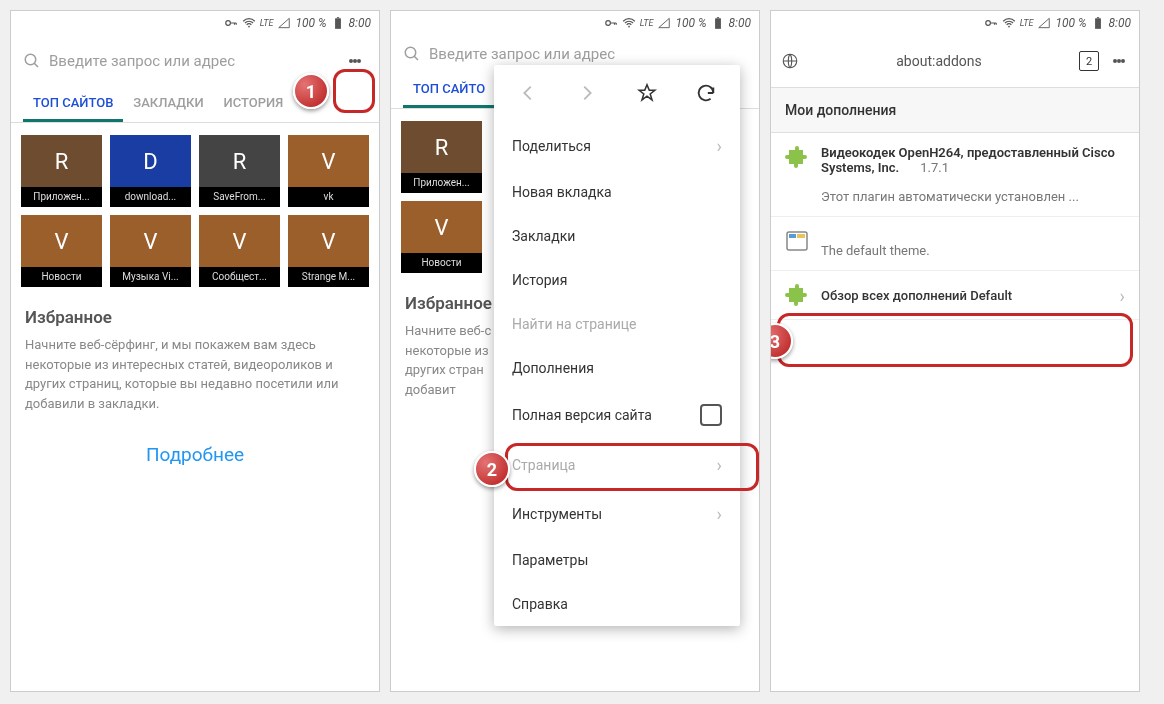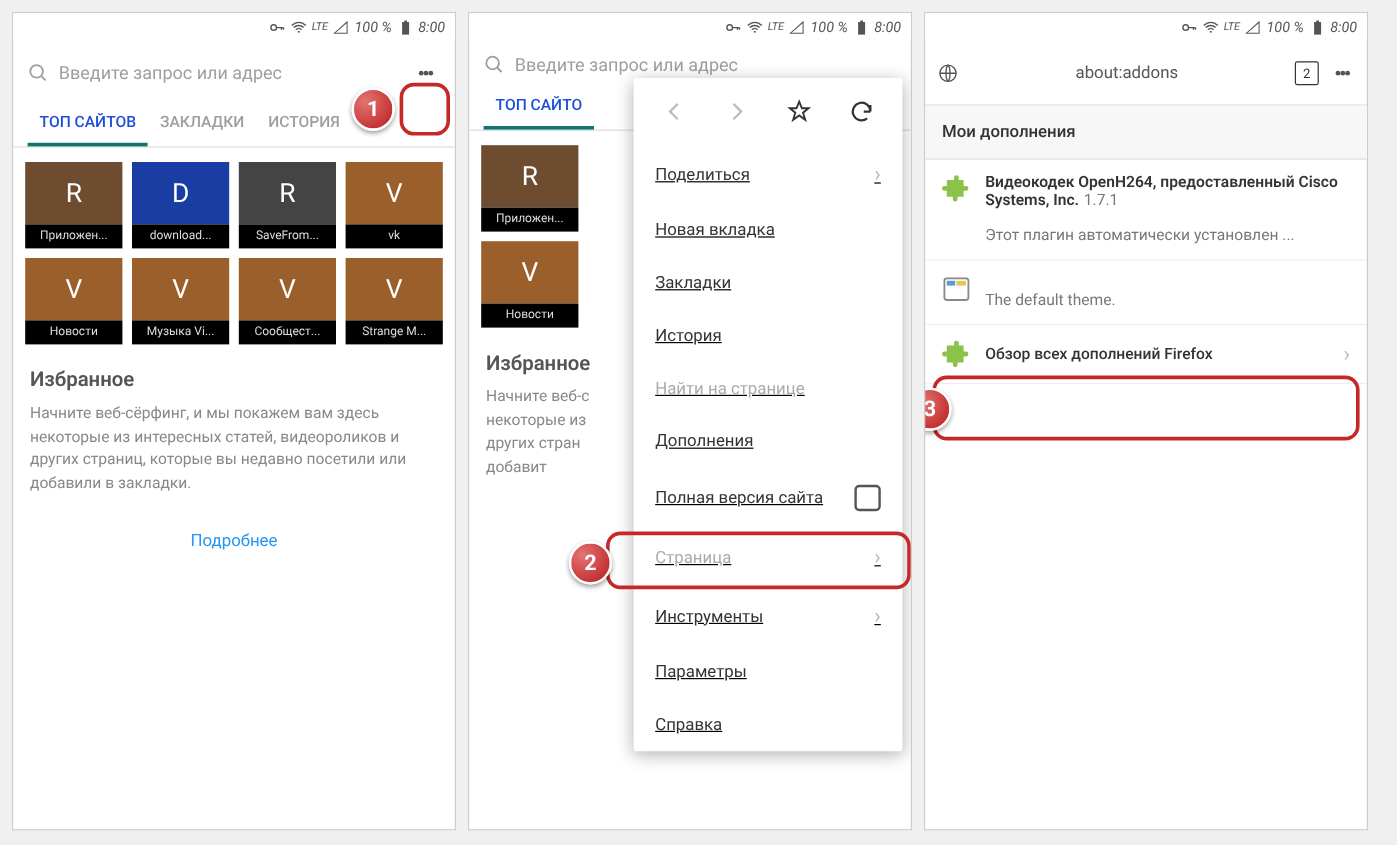--- a/index.html
+++ b/index.html
@@ -14,40 +14,40 @@
   .menu-btn .dot { width:4px; height:4px; background:#555; border-radius:50%; margin:2px 0; }
   .tabs-row { display:flex; padding:0 12px; border-bottom:1px solid #ddd; }
   .tab { padding:12px 10px; font-size:13px; color:#9e9e9e; font-weight:500; white-space:nowrap; }
   .tab.active { color:#1d4ed8; border-bottom:3px solid #0f766e; padding-bottom:9px; }
   .tiles { padding:12px 10px 4px; display:flex; flex-wrap:wrap; gap:8px; }
   .tile { width:81px; display:flex; flex-direction:column; align-items:center; }
   .tile-icon { width:81px; height:52px; display:flex; align-items:center; justify-content:center; color:#fff; font-size:22px; font-weight:400; }
   .tile-label { width:81px; height:20px; background:#000000; color:#ddd; font-size:10px; text-align:center; line-height:20px; overflow:hidden; white-space:nowrap; text-overflow:ellipsis; padding:0 3px; box-sizing:border-box; }
   .section-title { padding:16px 14px 8px; font-size:17px; color:#555; font-weight:600; }
   .section-text { padding:0 14px; font-size:13px; color:#888; line-height:1.5; }
-  .link-more { padding:30px 0; text-align:center; color:#2196f3; font-size:14px; }
-  .menu-popup { position:absolute; top:54px; right:7px; width:224px; background:#fff; box-shadow:0 3px 14px rgba(0,0,0,.3); border-radius:2px; z-index:5;text-decoration:underline; }
+  .link-more { padding:30px 0; text-align:center; color:#2196f3; font-size:19px; }
+  .menu-popup { position:absolute; top:54px; right:19px; width:246px; background:#fff; box-shadow:0 3px 14px rgba(0,0,0,.3); border-radius:2px; z-index:5; }
   .menu-nav { display:flex; justify-content:space-between; align-items:center; padding:12px 18px; }
   .menu-nav-btn { width:32px; height:32px; display:flex; align-items:center; justify-content:center; color:#888; }
   .menu-nav-btn.enabled { color:#333; }
   .menu-nav-btn svg { width:22px; height:22px; }
   .menu-item { padding:14px 18px; font-size:14px; color:#333; display:flex; justify-content:space-between; align-items:center; }
   .menu-item.disabled { color:#aaa; }
   .menu-chevron { color:#bbb; font-size:18px; }
   .checkbox { width:18px; height:18px; border:2px solid #555; border-radius:4px; }
   .addr-bar { display:flex; align-items:center; padding:10px; border-bottom:1px solid #ddd; gap:10px;text-align:center; }
   .addr-bar-text { flex:1; font-size:14px; color:#555; }
   .addr-globe { width:18px; height:18px; }
   .tab-count { width:18px; height:18px; border:1.5px solid #333; border-radius:2px; font-size:11px; display:flex; align-items:center; justify-content:center; color:#333; }
   .sub-header { padding:14px 14px; font-size:14px; color:#333; font-weight:500; background:#f7f7f7; border-bottom:1px solid #e0e0e0; }
   .addon-row { display:flex; padding:12px 14px; gap:12px; border-bottom:1px solid #eee; align-items:flex-start; }
   .addon-icon { width:24px; height:24px; flex-shrink:0; }
   .addon-info { flex:1; font-size:13px; }
   .addon-title { font-weight:600; color:#333; }
-  .addon-ver { font-weight:400; color:#777; margin-left:4px; }
+  .addon-ver { font-weight:400; color:#777; margin-left:21px; }
   .addon-desc { color:#777; margin-top:14px; }
   .puzzle { fill:#8bc34a; }
   .highlight { position:absolute; border:3px solid #c62828; border-radius:12px; box-sizing:border-box; pointer-events:none; z-index:10; }
   .badge { position:absolute; width:32px; height:32px; background:radial-gradient(circle at 30% 30%, #e57373, #b71c1c); border:2px solid #fff; border-radius:50%; color:#fff; font-weight:700; font-size:18px; display:flex; align-items:center; justify-content:center; z-index:11; box-shadow:0 2px 4px rgba(0,0,0,.4); }
 </style>
 </head>
 <body>
 
 <div class="container">
 
@@ -296,21 +296,21 @@
           <rect x="12" y="5" width="8" height="4" fill="#e8c45a"></rect>
         </svg>
     <div class="addon-info">
       <div class="addon-desc">The default theme.</div>
     </div>
   </div>
   <div class="addon-row" style="align-items:center;">
     <svg class="addon-icon puzzle" viewBox="0 0 24 24">
           <path d="M10 3a2 2 0 0 1 4 0v2h4v5h2a2 2 0 0 1 0 4h-2v5h-5v2a2 2 0 0 1-4 0v-2H4v-5H2a2 2 0 0 1 0-4h2V5h6z"></path>
         </svg>
-    <div class="addon-info"><span class="addon-title" style="font-weight:500">Обзор всех дополнений Firefox</span></div>
+    <div class="addon-info"><span class="addon-title" style="font-weight:500">Обзор всех дополнений Default</span></div>
     <span class="menu-chevron">›</span>
   </div>
 
   <div class="highlight" style="top:302px; left:6px; width:356px; height:54px;"></div>
   <div class="badge" style="top:312px; left:-14px;">3</div>
 </div>
 
 </div>
 
 </body></html>

